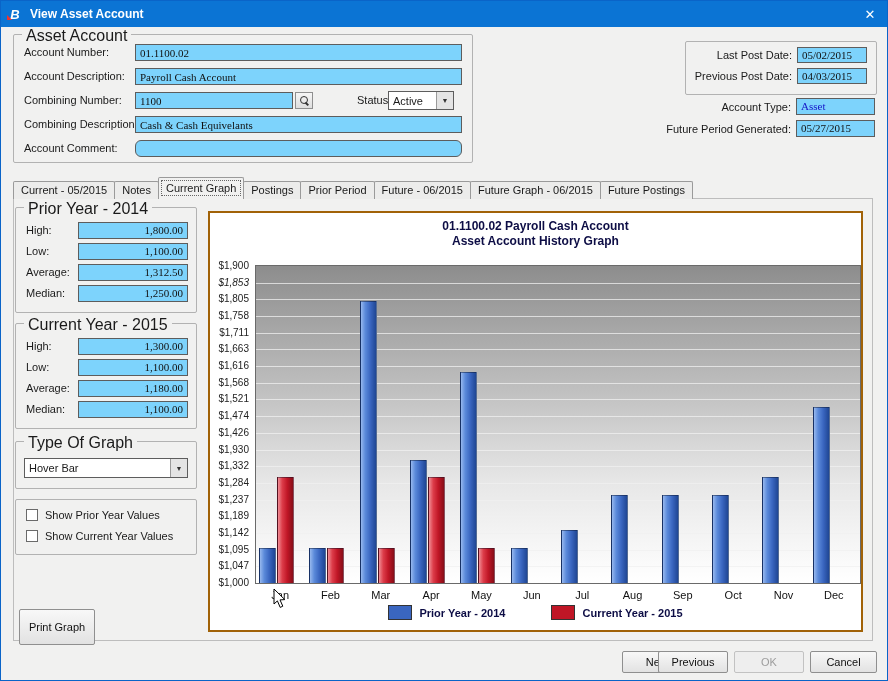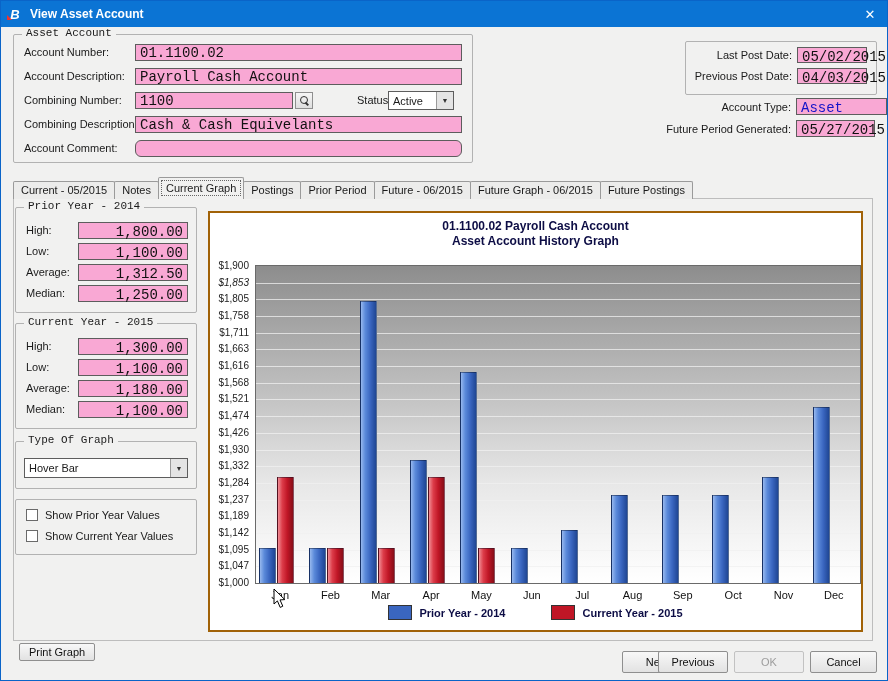--- a/index.html
+++ b/index.html
@@ -5,24 +5,24 @@
   html,body{margin:0;padding:0;background:#c8c8c8;}
   body{font-family:"Liberation Sans",sans-serif;font-size:11px;color:#1a1a1a;}
   .window{position:relative;width:886px;height:679px;border:1px solid #0a64c8;background:#f1f1f0;overflow:hidden;}
   
   .titlebar{position:absolute;top:0;left:0;right:0;height:26px;background:#0b74d4;display:flex;align-items:center;padding-left:6px;color:#fff;}
   .app-icon{width:16px;height:16px;display:flex;align-items:center;justify-content:center;font-weight:bold;font-style:italic;font-size:13px;color:#fff;position:relative;}
   .app-icon i{position:absolute;left:0;bottom:2px;width:0;height:0;border-left:5px solid #e33;border-top:5px solid transparent;}
   .win-title{font-weight:bold;font-size:12px;margin-left:7px;}
   .close-btn{margin-left:auto;width:34px;height:26px;display:flex;align-items:center;justify-content:center;font-size:13px;}
   .group{position:absolute;border:1px solid #b2b2b2;border-radius:2px;box-shadow:inset 0 0 0 0 #fff;}
-  .glabel{position:absolute;top:-8px;left:8px;background:#f1f1f0;padding:0 4px;font-size:11px;white-space:nowrap;font-family:Liberation Mono, monospace;}
+  .glabel{position:absolute;top:-8px;left:8px;background:#f1f1f0;padding:0 4px;font-size:16px;white-space:nowrap;}
   .lbl{position:absolute;white-space:nowrap;font-size:11px;}
   .lbl.r{text-align:right;}
-  .field{position:absolute;background:#f9a8d4;border:1px solid #5d5d5d;font-size:14px;padding:1px 4px;box-sizing:border-box;font-family:Liberation Mono, monospace;color:#111;}
+  .field{position:absolute;background:#7dd3fc;border:1px solid #5d5d5d;font-size:11px;padding:1px 4px;box-sizing:border-box;font-family:Liberation Serif, serif;color:#111;}
   input.field{outline:none;}
   .field.num{text-align:right;}
   .field.blue{color:#1414c8;}
   .combo{position:absolute;background:#fff;border:1px solid #5d5d5d;display:flex;align-items:center;box-sizing:border-box;}
   .combo .val{flex:1;padding:0 4px;white-space:nowrap;overflow:hidden;}
   .combo .arrow{width:16px;align-self:stretch;background:#e4e4e4;border-left:1px solid #9a9a9a;display:flex;align-items:center;justify-content:center;font-size:7px;color:#333;}
   .pushbtn{position:absolute;background:linear-gradient(#f8f8f8,#e2e2e2);border:1px solid #8f8f8f;border-radius:2px;font-size:11px;display:flex;align-items:center;justify-content:center;box-sizing:border-box;color:#111;}
   .pushbtn.disabled{color:#9d9d9d;background:#eeeeee;border-color:#c2c2c2;}
   .sq-btn{position:absolute;background:linear-gradient(#f6f6f6,#dedede);border:1px solid #8f8f8f;box-sizing:border-box;display:flex;align-items:center;justify-content:center;}
   .mag{position:relative;width:9px;height:9px;}
@@ -89,21 +89,21 @@
   </div>
 
   <div class="group" style="left:684px;top:40px;width:190px;height:52px;">
     <span class="lbl r" style="left:4px;top:7px;width:102px;">Last Post Date:</span>
     <span class="field" style="left:111px;top:5px;width:70px;height:16px;">05/02/2015</span>
     <span class="lbl r" style="left:4px;top:28px;width:102px;">Previous Post Date:</span>
     <span class="field" style="left:111px;top:26px;width:70px;height:16px;">04/03/2015</span>
   </div>
 
   <span class="lbl r" style="left:640px;top:100px;width:150px;">Account Type:</span>
-  <span class="field blue" style="left:795px;top:97px;width:91px;height:17px;">Asset</span>
+  <span class="field blue" style="left:795px;top:97px;width:79px;height:17px;">Asset</span>
   <span class="lbl r" style="left:640px;top:122px;width:150px;">Future Period Generated:</span>
   <span class="field" style="left:795px;top:119px;width:79px;height:17px;">05/27/2015</span>
 
   <div class="tabs">
     <span class="tab">Current - 05/2015</span>
     <span class="tab">Notes</span>
     <span class="tab active">Current Graph</span>
     <span class="tab">Postings</span>
     <span class="tab">Prior Period</span>
     <span class="tab">Future - 06/2015</span>
@@ -144,21 +144,21 @@
     </span>
   </div>
 
   <div class="group" style="left:14px;top:498px;width:180px;height:54px;">
     <span class="cb" style="left:10px;top:9px;"></span>
     <span class="lbl" style="left:29px;top:9px;">Show Prior Year Values</span>
     <span class="cb" style="left:10px;top:30px;"></span>
     <span class="lbl" style="left:29px;top:30px;">Show Current Year Values</span>
   </div>
 
-  <button class="pushbtn" style="left:18px;top:608px;width:76px;height:18px;margin-top:34px;">Print Graph</button>
+  <button class="pushbtn" style="left:18px;top:608px;width:76px;height:36px;">Print Graph</button>
 
   <div class="chart-panel">
     <div class="chart-title" style="top:6px;">01.1100.02 Payroll Cash Account</div>
     <div class="chart-title" style="top:21px;">Asset Account History Graph</div>
     <div class="yticks">
         <div class="ytick" style="top: -5px;">$1,900</div>
         <div class="ytick" style="top: 11.6842px; font-style: italic;">$1,853</div>
         <div class="ytick" style="top: 28.3684px;">$1,805</div>
         <div class="ytick" style="top: 45.0526px;">$1,758</div>
         <div class="ytick" style="top: 61.7368px;">$1,711</div>

